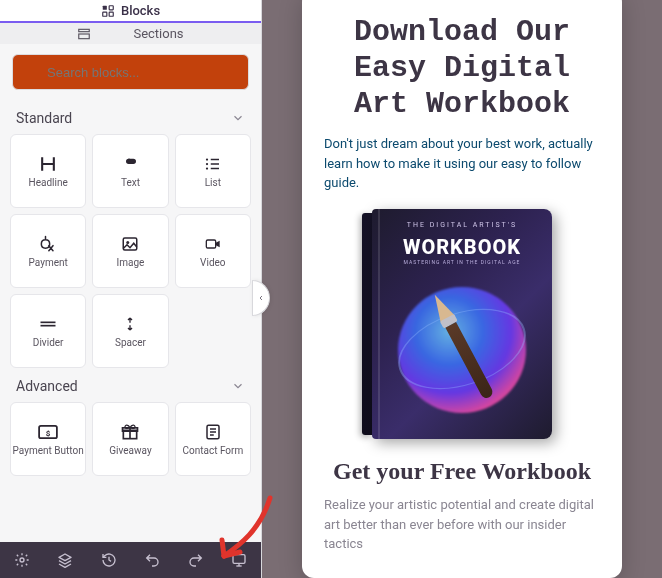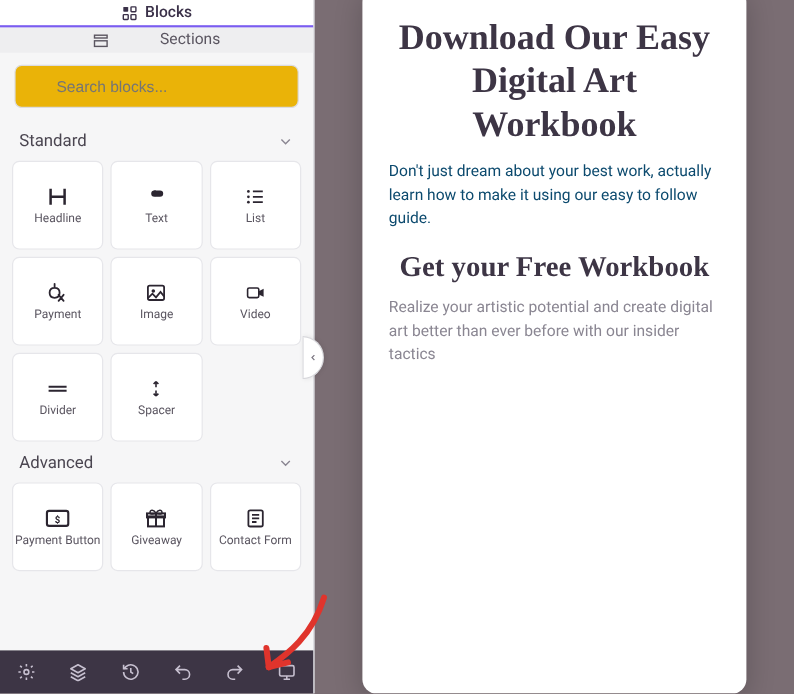--- a/index.html
+++ b/index.html
@@ -7,41 +7,41 @@
 
 
 .panel { width: 262px; height: 100%; background: #f6f6f7; display: flex; flex-direction: column; border-right: 1px solid #d8d8dc; position: relative; }
 
 .tabs { display: flex; height: 44px; flex-direction: column; }
 .tab { flex: 1; display: flex; align-items: center; justify-content: center; gap: 6px; font-size: 13px; color: #5a5560; cursor: pointer; }
 .tab.active { background: #fff; border-bottom: 2px solid #7a5cf0; color: #3a3048; font-weight: 500; }
 .tab:not(.active) { background: #eeeef0; gap: 42px; }
 
 .search-wrap { padding: 10px 12px; }
-.search { width: 100%; height: 36px; border: 1px solid #dcdce0; border-radius: 6px; padding: 0 10px 0 34px; font-size: 13px; background: #eab308; position: relative; }
+.search { width: 100%; height: 36px; border: 1px solid #dcdce0; border-radius: 6px; padding: 0 10px 0 34px; font-size: 13px; background: #c2410c; position: relative; }
 .search-box { position: relative; }
 .search-box .sicon { position: absolute; left: 10px; top: 50%; transform: translateY(-50%); color: #9a96a3; }
 
 .section-head { display: flex; justify-content: space-between; align-items: center; padding: 10px 16px 8px; color: #4a4550; font-size: 14px; cursor: pointer; text-align: right; }
 .section-head svg { color: #8a8692; }
 
 .grid { display: grid; grid-template-columns: repeat(3, 1fr); gap: 6px; padding: 0 10px; }
 .block { background: #fff; border: 1px solid #e6e6ea; border-radius: 6px; height: 74px; display: flex; flex-direction: column; align-items: center; justify-content: center; gap: 2px; cursor: pointer; }
 .block .bicon { color: #2b2530; height: 22px; display: flex; align-items: center; justify-content: center; }
 .block .blabel { font-size: 10px; color: #5a5560; text-align: center; line-height: 1.2; }
 
 .bottom-bar { height: 36px; background: #3d3545; display: flex; align-items: center; margin-top: auto; }
 .bb-item { flex: 1; display: flex; align-items: center; justify-content: center; color: #c7c0d0; cursor: pointer; height: 100%; }
 
 .expand-handle { position: absolute; right: -9px; top: 280px; width: 18px; height: 36px; background: #fff; border: 1px solid #d8d8dc; border-radius: 0 18px 18px 0; display: flex; align-items: center; justify-content: center; color: #7a7580; cursor: pointer; box-shadow: 1px 0 4px rgba(0,0,0,.08); }
 
 
 .preview { flex: 1; display: flex; justify-content: center; padding: 0 16px; overflow: hidden; }
 .card { width: 320px; background: #fff; border-radius: 12px; padding: 24px 22px; box-shadow: 0 6px 24px rgba(0,0,0,0.2); display: flex; flex-direction: column; margin-top: -10px; }
-.card h1 { font-family: Liberation Serif, serif; font-size: 30px; font-weight: 700; color: #3d3545; text-align: center; line-height: 1.2; margin-bottom: 12px; }
+.card h1 { font-family: Liberation Mono, monospace; font-size: 30px; font-weight: 700; color: #3d3545; text-align: center; line-height: 1.2; margin-bottom: 12px; }
 .card .sub { font-size: 13px; color: #0c4a6e; line-height: 1.5; margin-bottom: 16px; }
 .book { width: 180px; height: 230px; margin: 0 auto 18px; position: relative; }
 .book-cover { width: 100%; height: 100%; background: linear-gradient(135deg, #1e1b2e 0%, #2d2250 35%, #3a2d6a 60%, #1e1b2e 100%); border-radius: 4px 8px 8px 4px; box-shadow: 4px 4px 14px rgba(0,0,0,0.35); position: relative; overflow: hidden; }
 .book-cover::before { content:''; position:absolute; left:6px; top:0; bottom:0; width:2px; background: rgba(255,255,255,0.12);}
 .book-subtitle { position: absolute; top: 12px; left: 0; right: 0; text-align: center; font-size: 7px; letter-spacing: 2px; color: #cfc5e8; }
 .book-title { position: absolute; top: 26px; left: 0; right: 0; text-align: center; font-size: 20px; font-weight: 800; letter-spacing: 1px; color: #fff; }
 .book-tag { position: absolute; top: 50px; left: 0; right: 0; text-align: center; font-size: 5px; letter-spacing: 1px; color: #b8addb; }
 .swirl { position: absolute; top: 70px; left: 20px; right: 20px; bottom: 20px; }
 .swirl .orb { position:absolute; inset:8px 6px 6px 6px; border-radius: 50%; background: radial-gradient(circle at 40% 35%, #6abff0 0%, #3a6ef0 30%, #6a3af0 55%, #e84aa8 75%, transparent 85%); filter: blur(1px); opacity:.9;}
 .swirl .ring { position:absolute; inset:4px; border:2px solid rgba(148,190,255,.35); border-radius:50%; transform: rotate(-18deg) scaleY(.55);}
@@ -261,20 +261,38 @@
     <svg width="8" height="12" viewBox="0 0 24 24">
         <polyline points="15 6 9 12 15 18" fill="none" stroke="currentColor" stroke-width="3"></polyline>
       </svg>
   </div>
 </div>
 
 <div class="preview">
   <div class="card">
     <h1>Download Our Easy Digital Art Workbook</h1>
     <p class="sub">Don't just dream about your best work, actually learn how to make it using our easy to follow guide.</p>
+    <div class="book">
+      <div class="spine"></div>
+      <div class="spine-text">THE DIGITAL ARTIST'S WORKBOOK</div>
+      <div class="book-cover">
+        <div class="book-subtitle">THE DIGITAL ARTIST'S</div>
+        <div class="book-title">WORKBOOK</div>
+        <div class="book-tag">MASTERING ART IN THE DIGITAL AGE</div>
+        <div class="swirl">
+          <div class="orb"></div>
+          <div class="ring"></div>
+          <div class="brush">
+            <div class="tip"></div>
+            <div class="ferrule"></div>
+            <div class="handle"></div>
+          </div>
+        </div>
+      </div>
+    </div>
     <h2>Get your Free Workbook</h2>
     <p class="sub2">Realize your artistic potential and create digital art better than ever before with our insider tactics</p>
   </div>
 </div>
 
 <div class="arrow">
   <svg width="70" height="80" viewBox="0 0 70 80">
     <path d="M60 8 C 50 40, 30 55, 14 66"></path>
     <path d="M14 66 L 12 50"></path>
     <path d="M14 66 L 30 62"></path>

